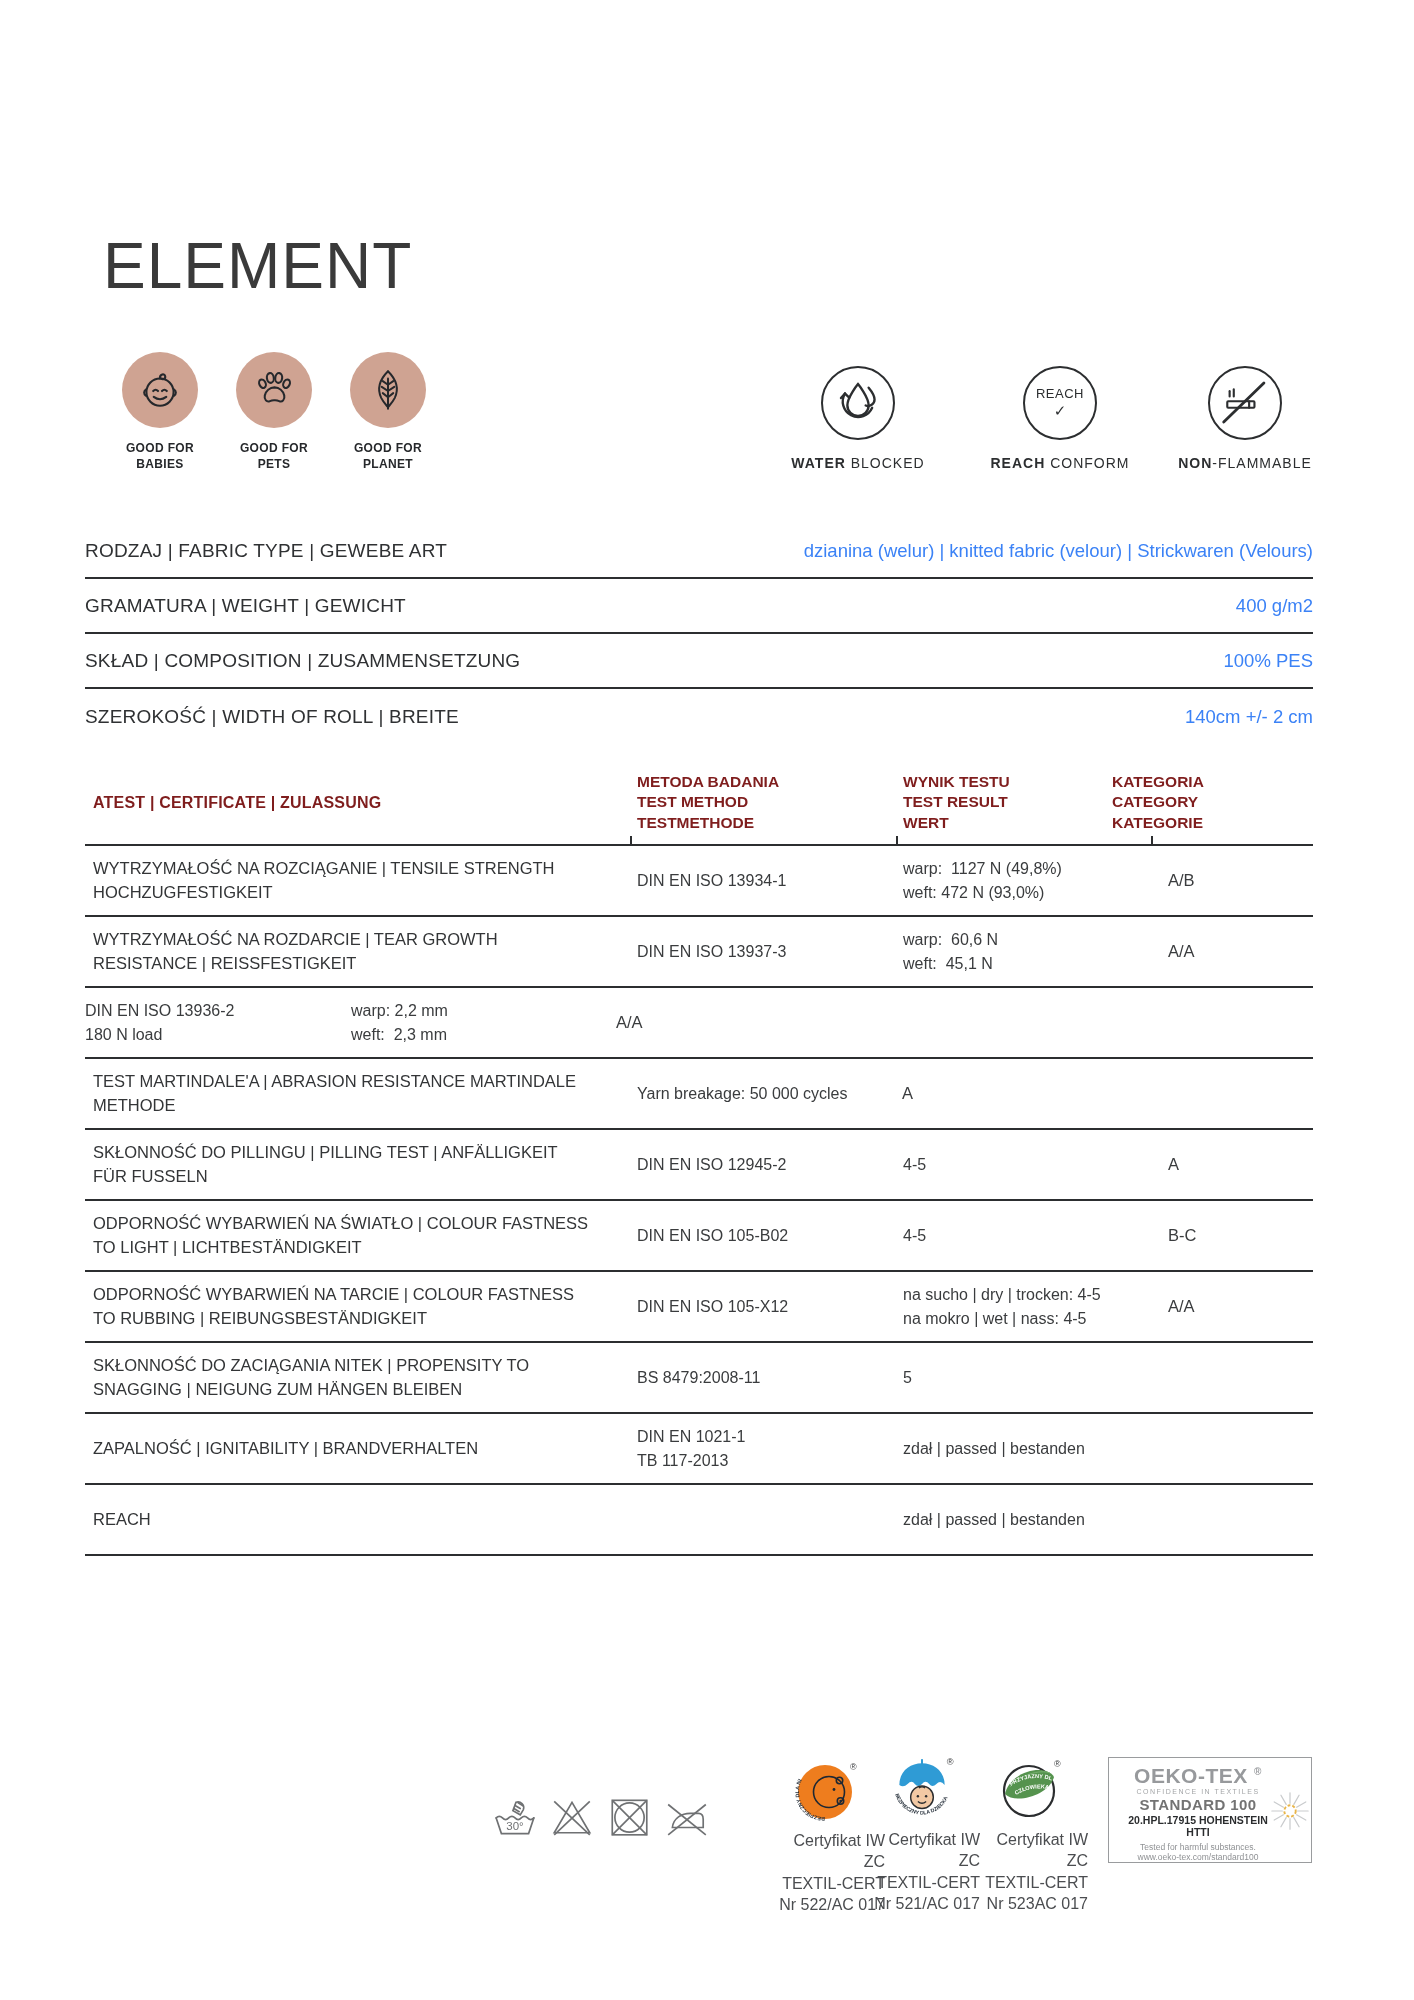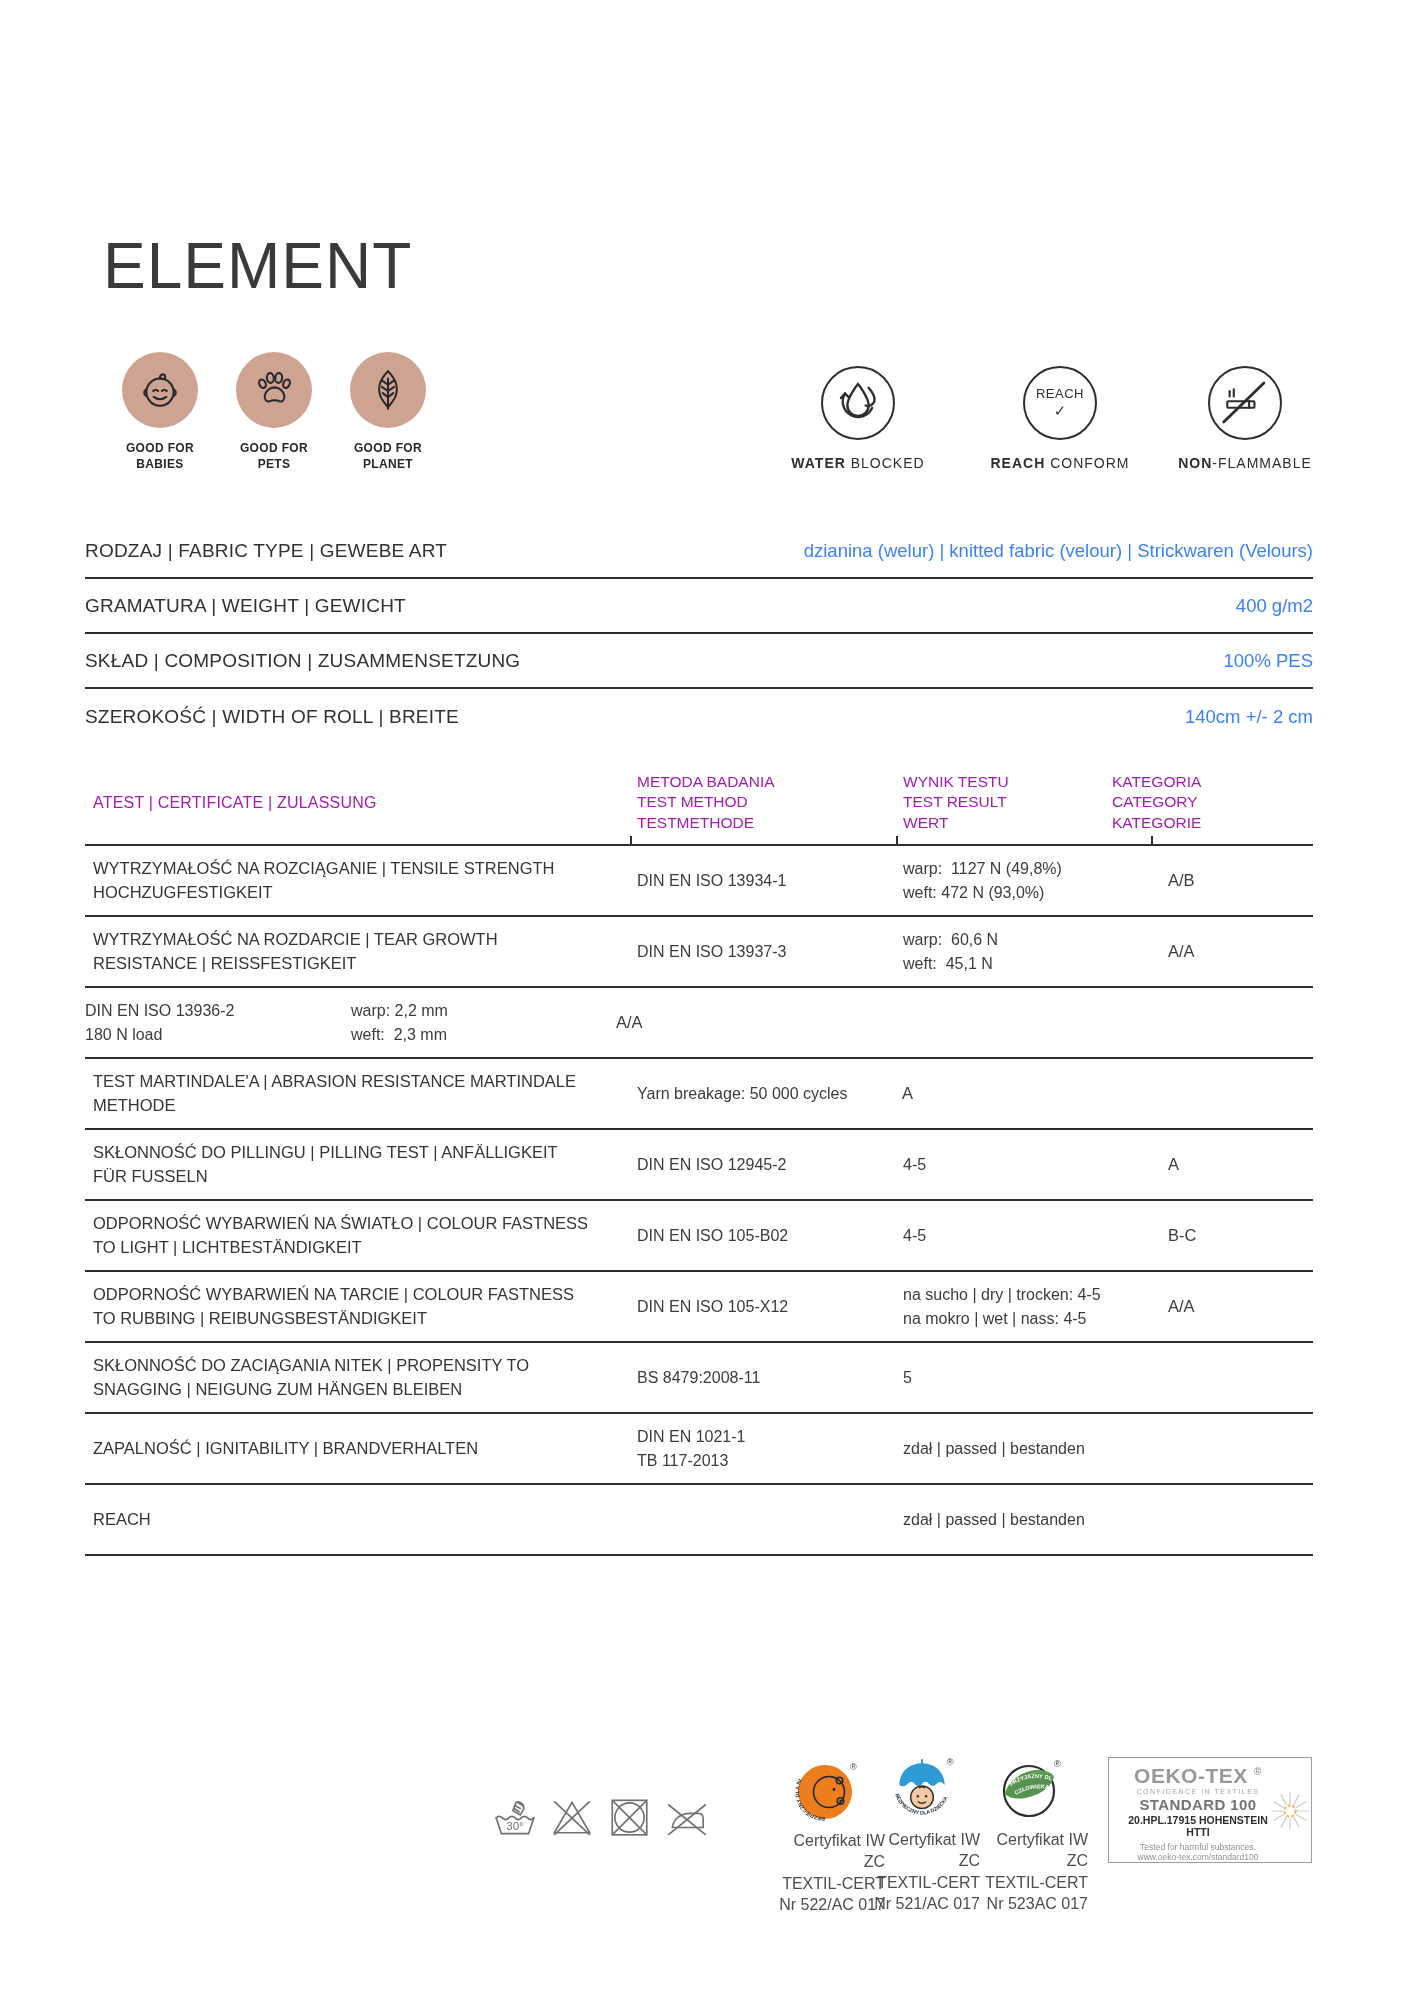--- a/index.html
+++ b/index.html
@@ -37,21 +37,21 @@
   
   .props { position:absolute; left:85px; top:524px; width:1228px; }
   .prop-row {
     height:55px; display:flex; justify-content:space-between; align-items:center;
   }
   .prop-row:not(:last-child){ border-bottom:2.5px solid #2c2e30; }
   .prop-label { font-size:19px; font-weight:500; color:#2f3133; letter-spacing:.2px; }
   .prop-value { font-size:18.5px; font-weight:400; color:#3b82f6; text-align:right; }
   
   .thead { position:absolute; left:85px; top:762px; width:1228px; height:84px; border-bottom:2.5px solid #2c2e30; }
-  .th-block { position:absolute; font-weight:400; color:#a21caf; }
+  .th-block { position:absolute; font-weight:700; color:#7f1d1d; }
   .th1 { left:8px; top:50%; transform:translateY(-50%); font-size:16px; letter-spacing:.2px; }
   .th-multi { font-size:15.5px; line-height:1.32; white-space:pre-line; top:10px; }
   .th2 { left:552px; } .th3 { left:818px; } .th4 { left:1027px; }
   .col-tick { position:absolute; bottom:0; width:2px; height:8px; background:#2c2e30; }
   .tick1 { left:545px; } .tick2 { left:811px; } .tick3 { left:1066px; }
   .trows { position:absolute; left:85px; top:846px; width:1228px; }
   .trow { height:71px; display:flex; align-items:center; border-bottom:2.5px solid #2c2e30; }
   .c1 { width:552px; padding-left:8px; padding-right:42px; font-size:16.5px; line-height:1.45; color:#333537; }
   .c2 { width:266px; font-size:16px; line-height:1.5; white-space:pre-line; color:#3a3c3e; }
   .c3 { width:255px; font-size:16px; line-height:1.5; white-space:pre-wrap; color:#3a3c3e; }

